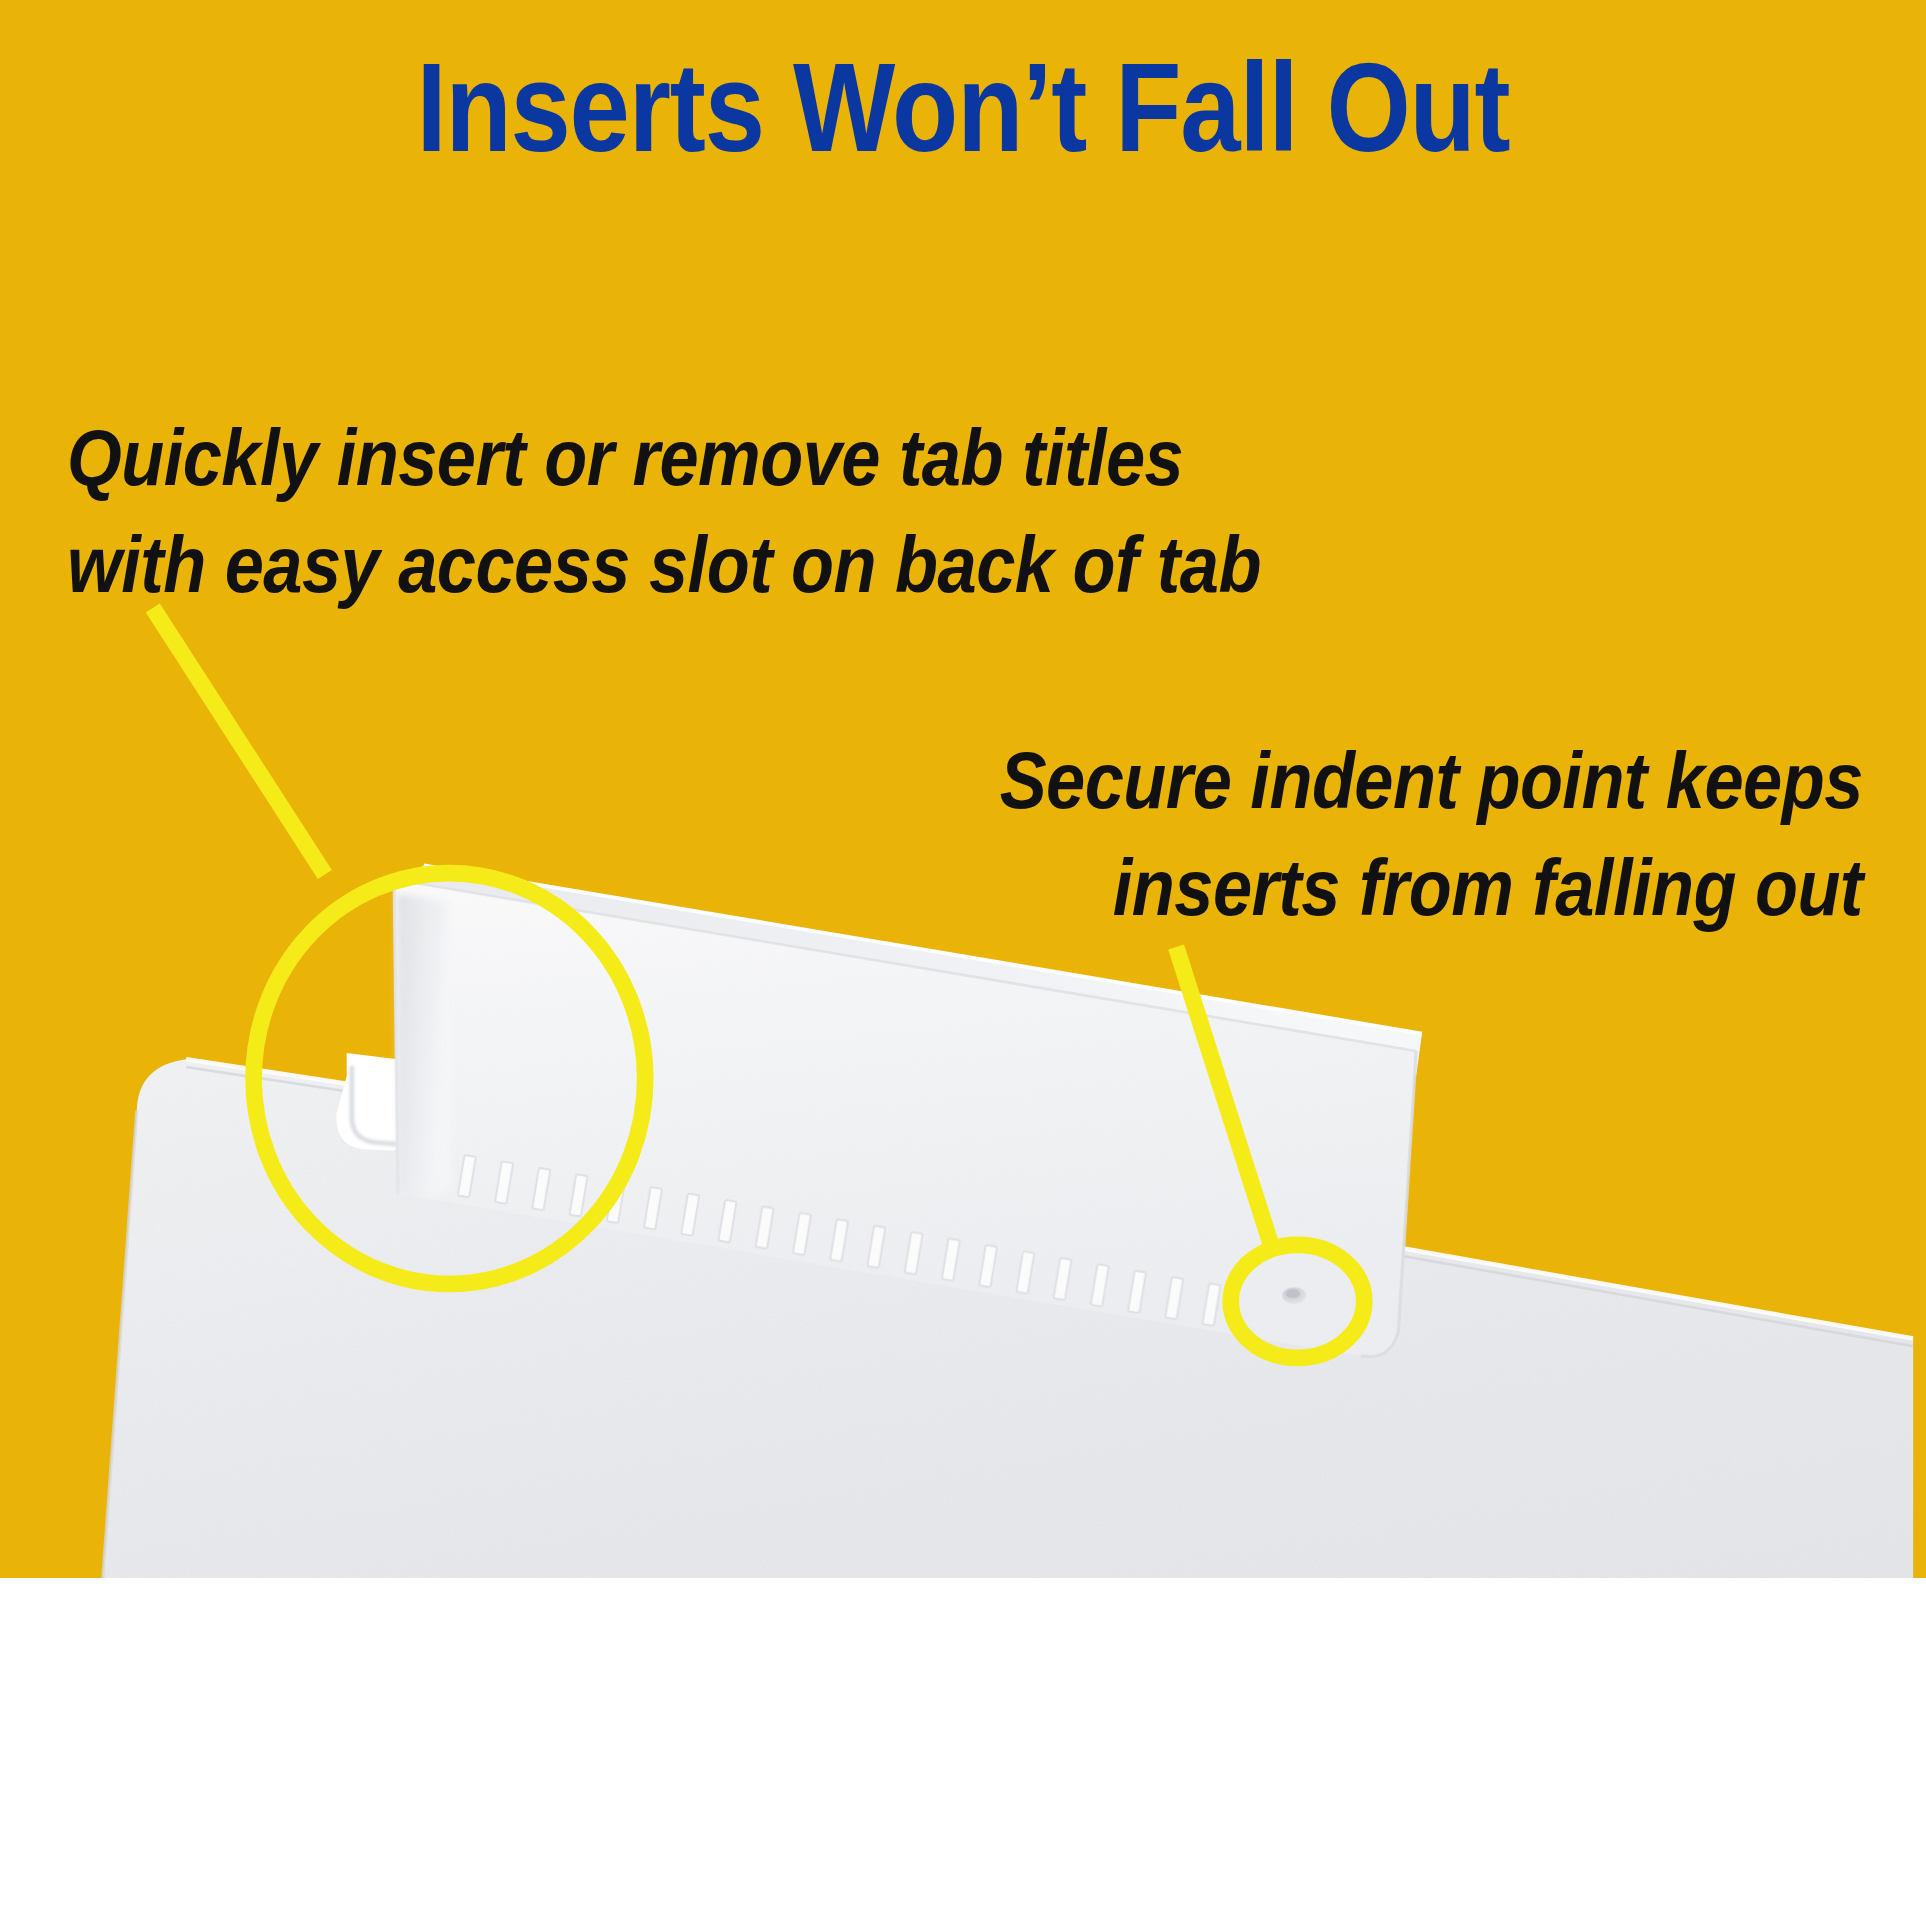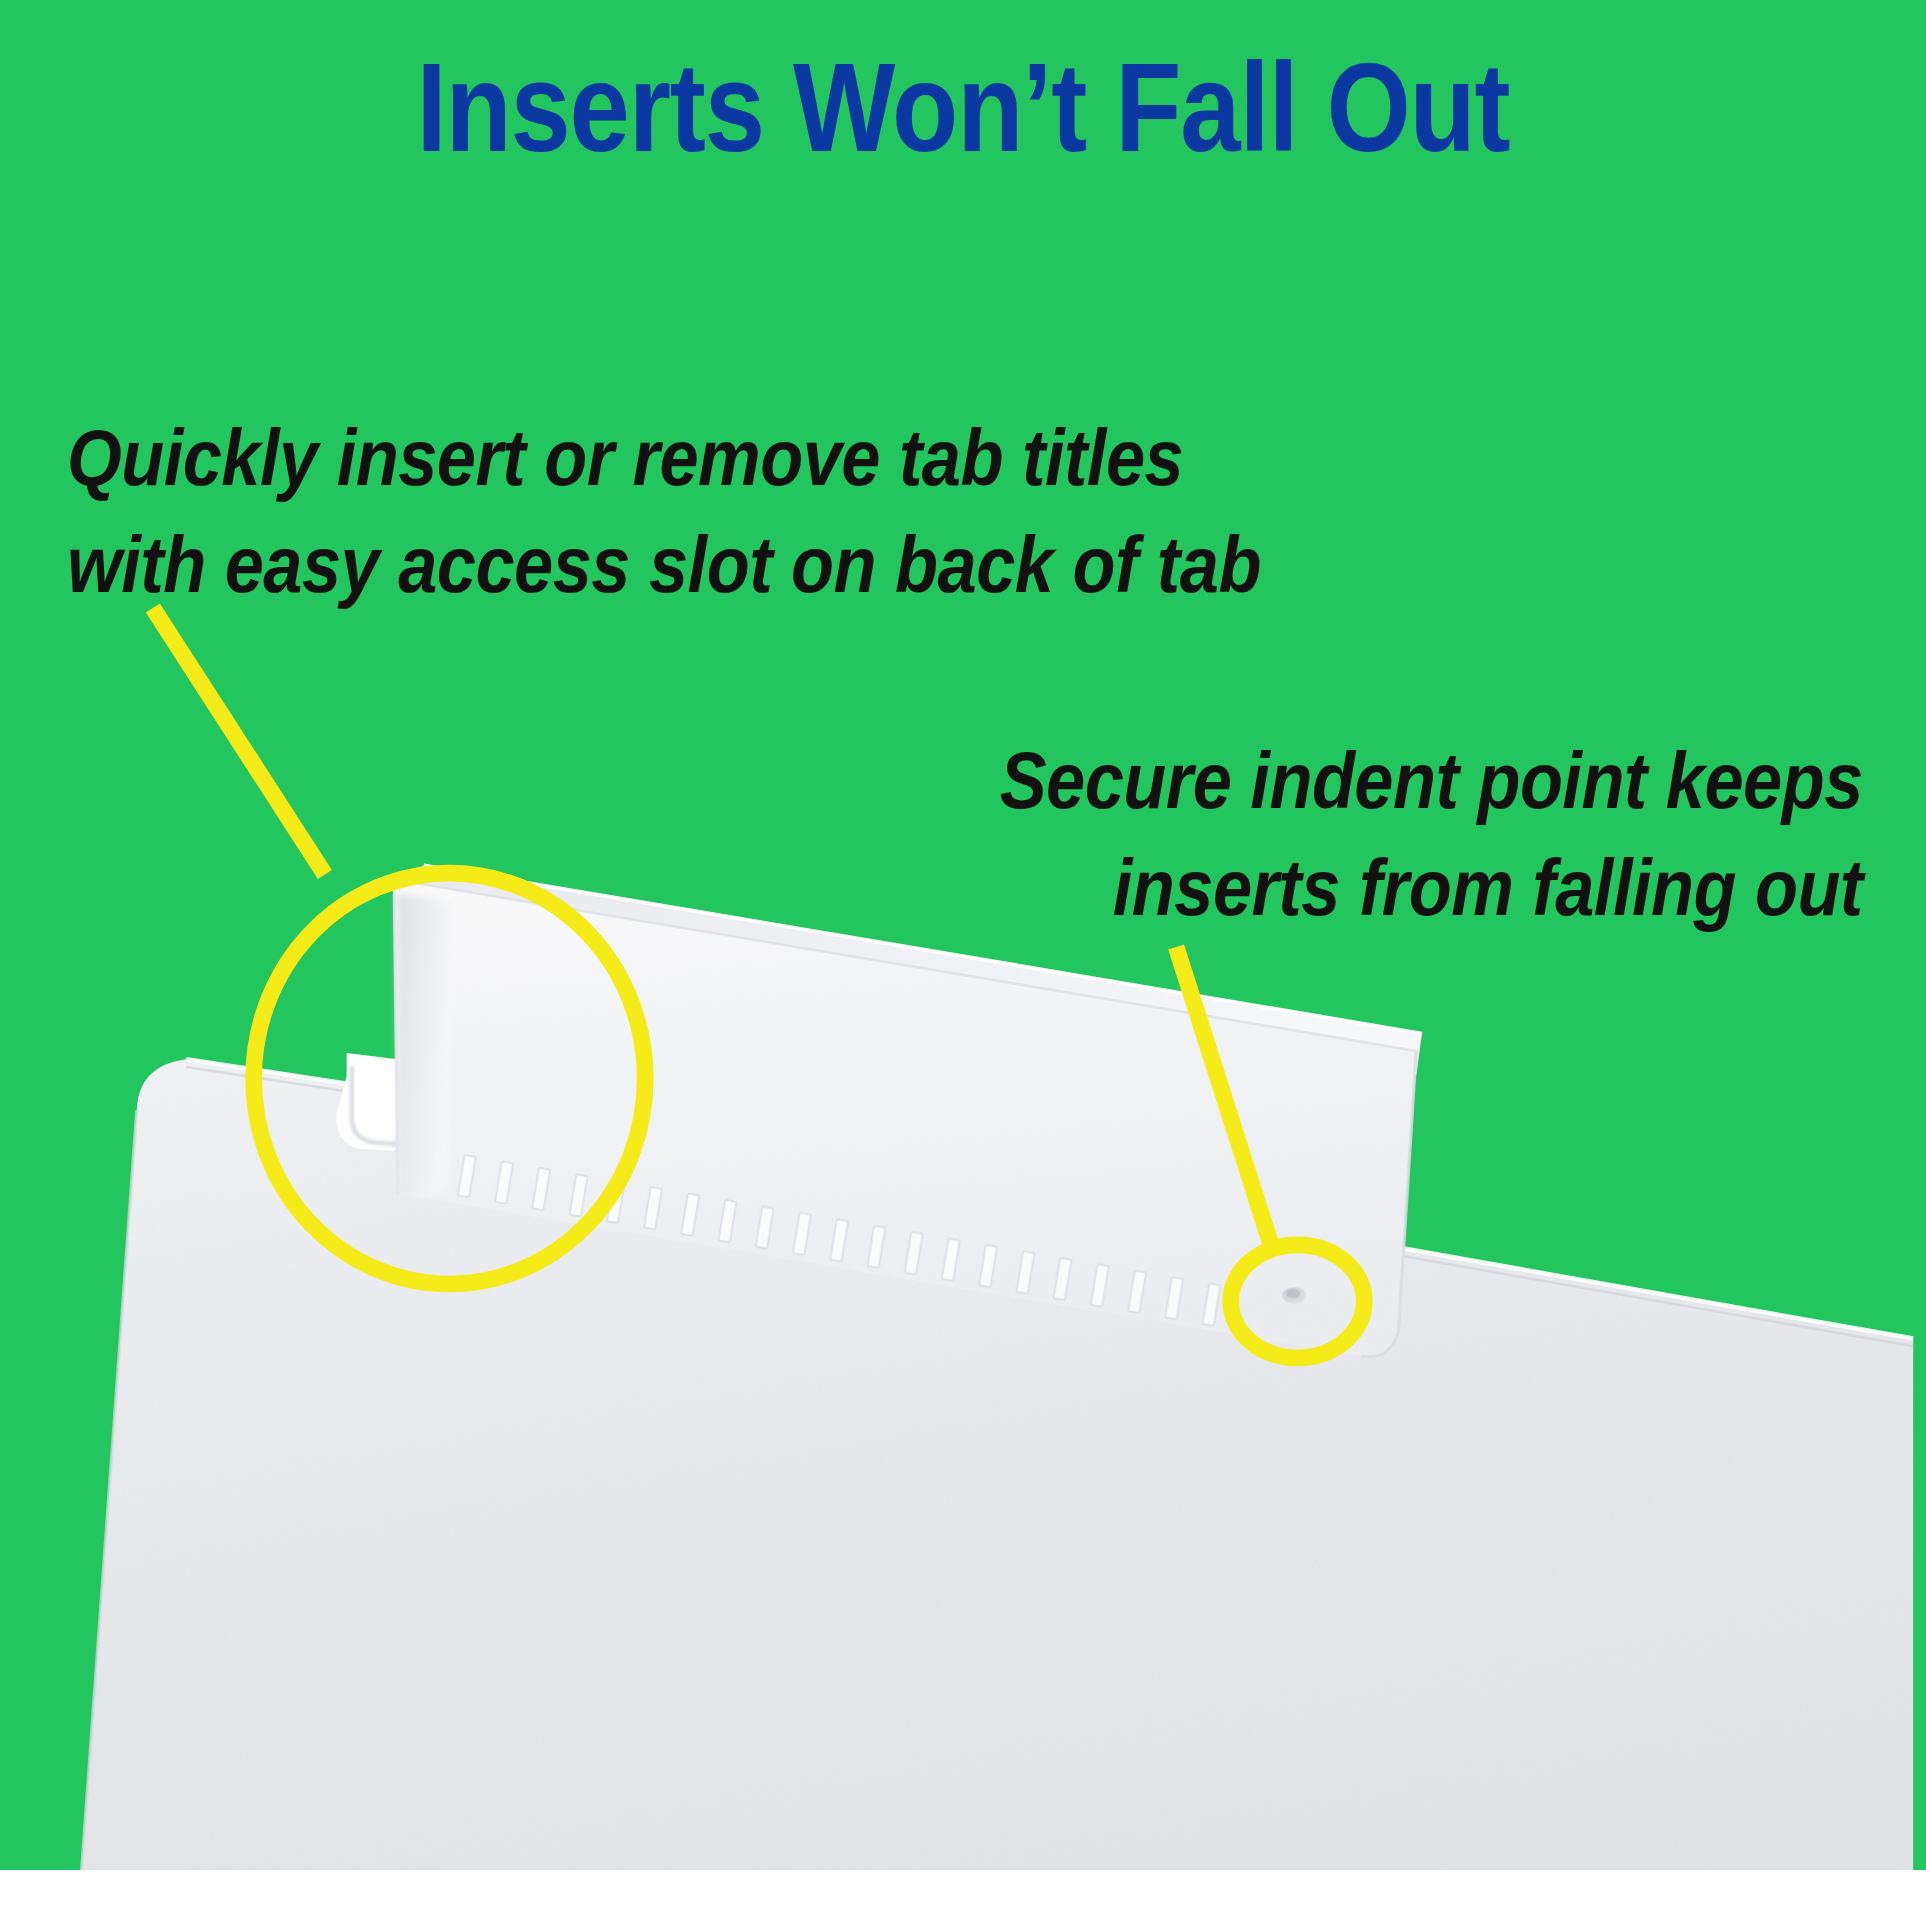--- a/index.html
+++ b/index.html
@@ -3,22 +3,22 @@
 <meta charset="utf-8">
 <style>
   html, body {
     margin: 0;
     padding: 0;
     background: #ffffff;
   }
   #page {
     position: relative;
     width: 1926px;
-    height: 1870px;
-    background: #22c55e;
+    height: 1578px;
+    background: #eab308;
     overflow: hidden;
     font-family: "Liberation Sans", sans-serif;
   }
 
   
   #headline {
     position: absolute;
     left: 0;
     top: 45px;
     width: 1926px;

